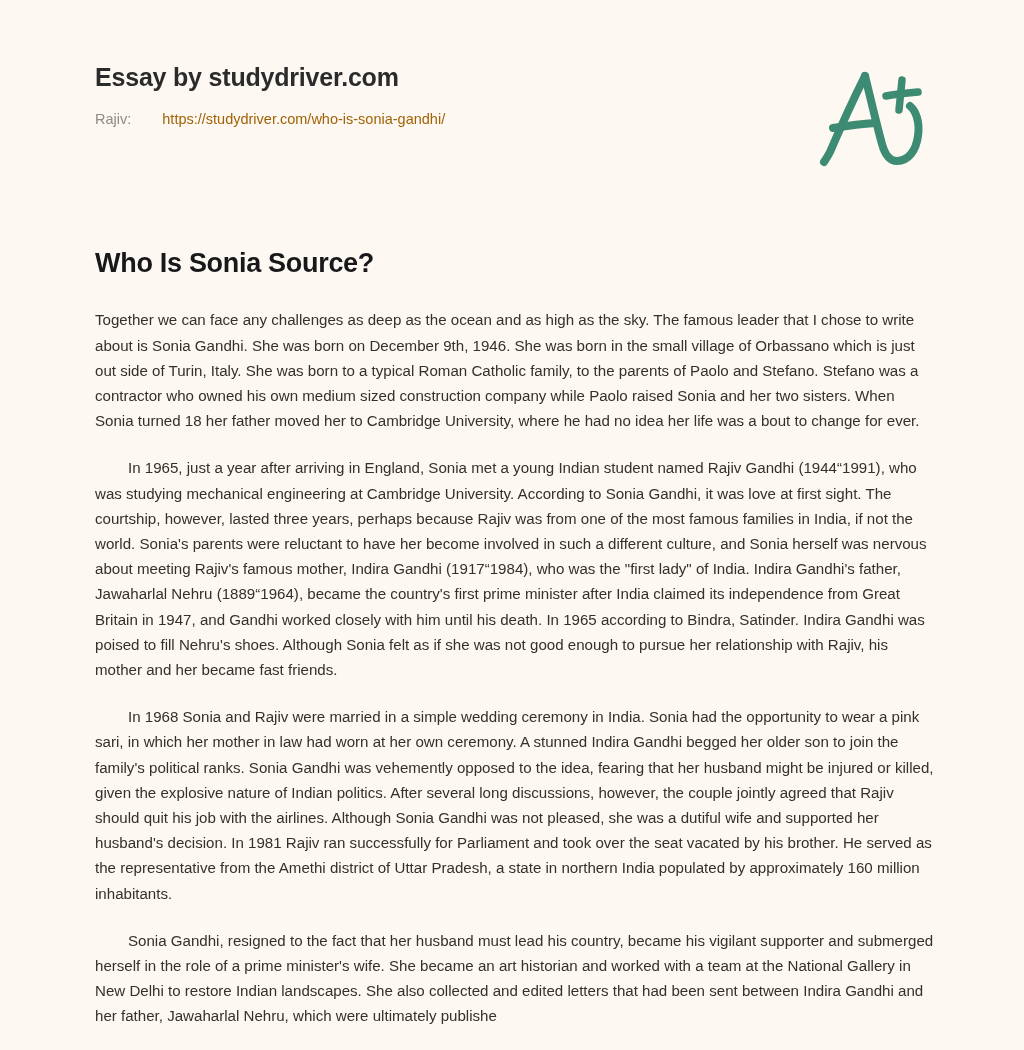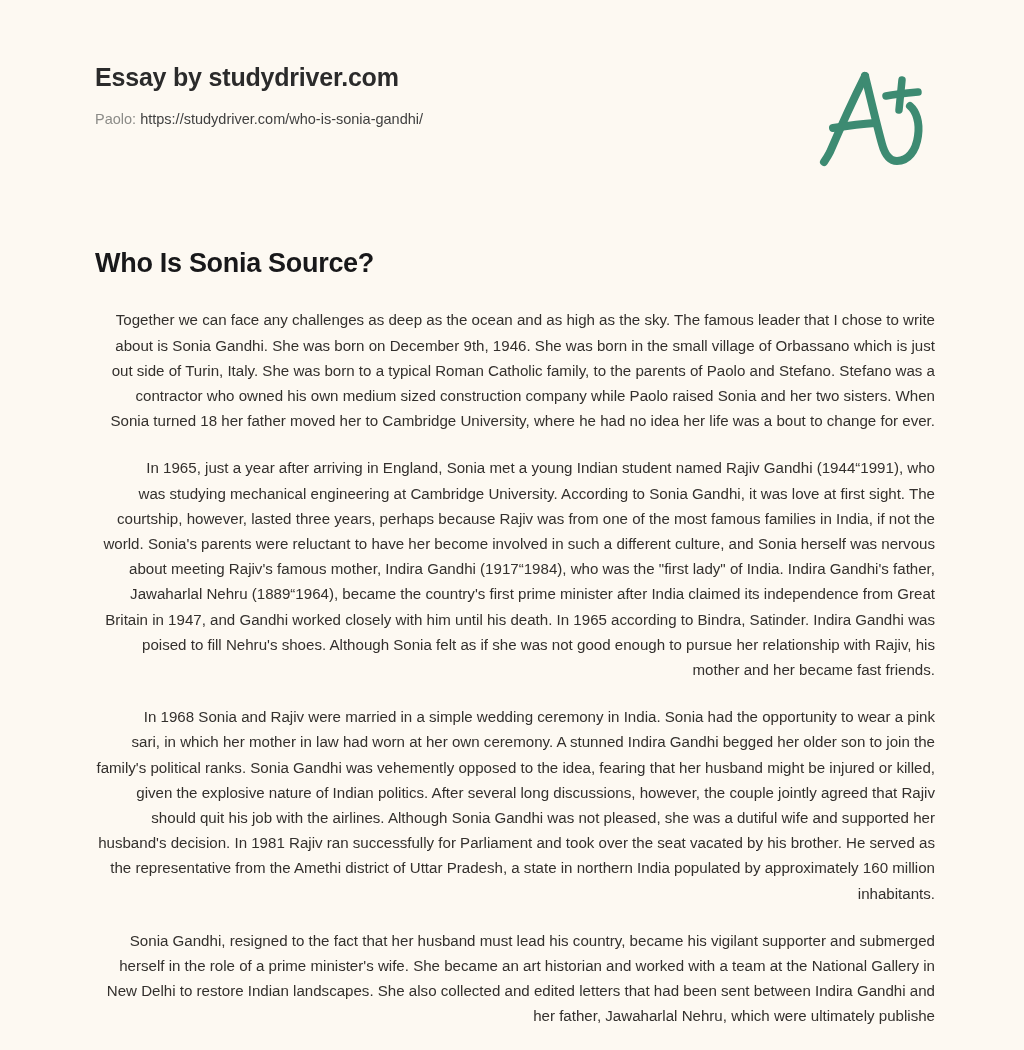--- a/index.html
+++ b/index.html
@@ -55,22 +55,23 @@
     font-size: 14.5px;
     line-height: 1.2;
     white-space: nowrap;
   }
 
   .source-label {
     color: #8C8C88;
   }
 
   .source-url {
-    color: #404040;
+    color: #a16207;
     text-decoration: none;
+    margin-left: 27px;
   }
 
   
   .logo {
     position: absolute;
     left: 812px;
     top: 66px;
     width: 120px;
     height: 112px;
   }
@@ -95,21 +96,21 @@
     letter-spacing: -0.3px;
     line-height: 1.2;
     margin: 0 0 28px 0;
   }
 
   .body-copy p {
     font-size: 15.1px;
     line-height: 25.2px;
     color: #33302D;
     margin: 0 0 22px 0;
-    text-align: right;
+    text-align: left;
   }
 
   .body-copy p.indent {
     text-indent: 33px;
   }
 
   .body-copy p:last-child {
     margin-bottom: 16px;
   }
 </style>
@@ -117,21 +118,21 @@
 <body>
 
 <div class="page">
 
   <div class="header">
 
     <div class="header-text-block">
       <div class="essay-by">Essay by studydriver.com</div>
 
       <div class="source-line">
-        <span class="source-label">Paolo:</span>
+        <span class="source-label">Rajiv:</span>
         <span class="source-url">https://studydriver.com/who-is-sonia-gandhi/</span>
       </div>
     </div>
 
     <div class="logo">
       <svg viewBox="0 0 120 112" xmlns="http://www.w3.org/2000/svg">
         <g fill="none" stroke="#3D8B72" stroke-linecap="round" stroke-linejoin="round">
 
           <path d="M53 10 C 44 28, 30 58, 18 86 C 16 90, 14 93, 12 96" stroke-width="8"></path>
 

